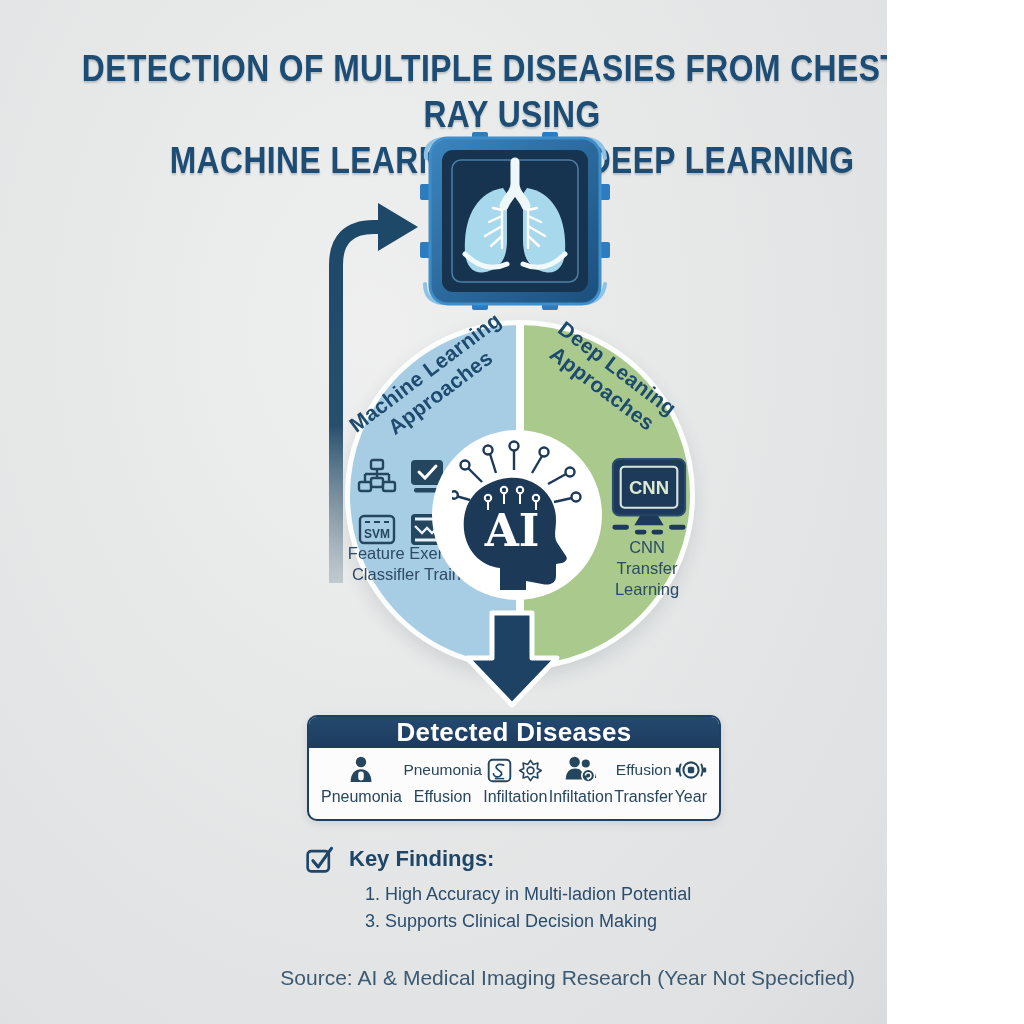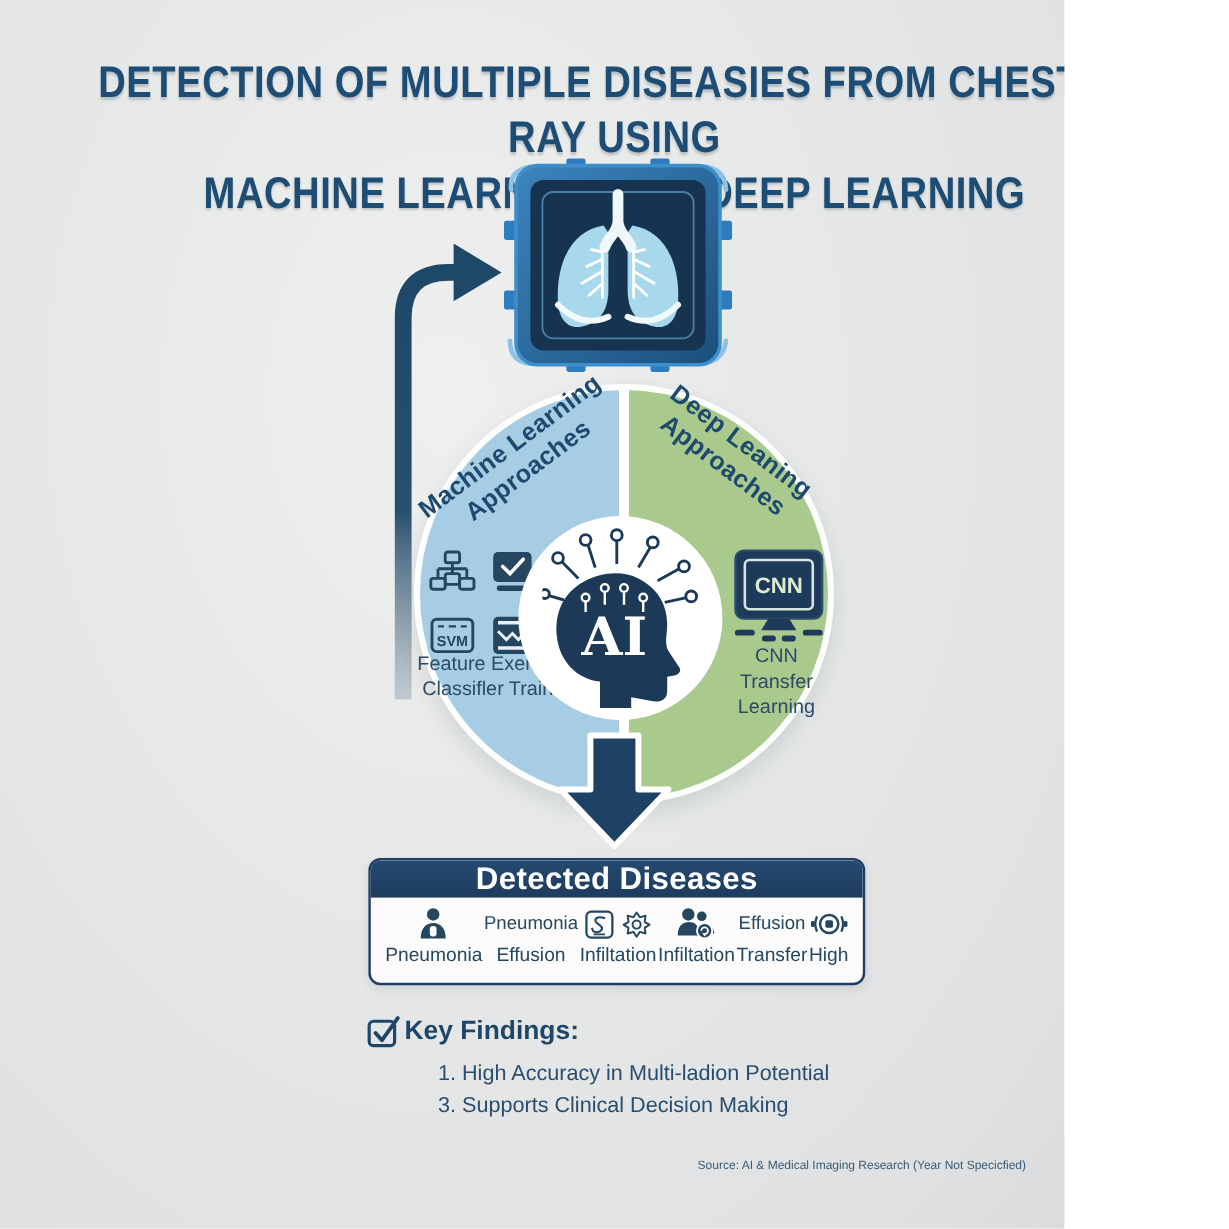--- a/index.html
+++ b/index.html
@@ -42,26 +42,26 @@
   .dd-header{height:31px; background:linear-gradient(180deg,#24496f,#1d3c5e);
         color:#fff; font-weight:700; font-size:26px; text-align:center; line-height:31px;
         letter-spacing:.3px;}
   .dd-body{display:flex; justify-content:space-between; align-items:stretch; padding:4px 12px 6px 12px;}
   .dd-col{display:flex; flex-direction:column; align-items:center; justify-content:space-between;}
   .dd-top{height:36px; display:flex; align-items:center; justify-content:center; gap:4px;}
   .dd-toptext{font-size:15.5px; color:#27475f; font-weight:500;}
   .dd-label{font-size:16px; color:#27475f; font-weight:500; padding-bottom:2px; white-space:nowrap;}
   
   .findings{position:absolute; left:305px; top:843px; color:#1e4668;}
-  .kf-head{display:flex; align-items:center; gap:2px;}
+  .kf-head{display:flex; align-items:center; gap:14px;}
   .kf-title{font-size:22px; font-weight:800;}
   .kf-items{margin-top:6px; padding-left:60px;}
   .kf-item{font-size:18px; color:#2a4d6e; line-height:27px;}
   
-  .source{position:absolute; right:32px; top:966px; font-size:10px; color:#3a5a74;}
+  .source{position:absolute; right:32px; top:966px; font-size:21px; color:#3a5a74;}
   .sparkle{position:absolute; left:928px; top:918px; opacity:.85;}
   .ic{display:block;}
 </style>
 </head>
 <body>
 
 <div class="canvas">
 
   <div class="title">
     <span class="tline">DETECTION OF MULTIPLE DISEASIES FROM CHEST X-RAY USING</span>
@@ -277,21 +277,21 @@
         <div class="dd-top">
           <svg width="32" height="32" viewBox="0 0 40 40">
             <circle cx="20" cy="20" r="9.5" fill="none" stroke="#24465f" stroke-width="2.6"></circle>
             <rect x="16" y="16" width="8" height="8" rx="2" fill="#24465f"></rect>
             <path d="M7,13 Q4,20 7,27" fill="none" stroke="#24465f" stroke-width="2.4" stroke-linecap="round"></path>
             <path d="M33,13 Q36,20 33,27" fill="none" stroke="#24465f" stroke-width="2.4" stroke-linecap="round"></path>
             <rect x="1" y="17" width="4" height="6" rx="1.5" fill="#24465f"></rect>
             <rect x="35" y="17" width="4" height="6" rx="1.5" fill="#24465f"></rect>
           </svg>
         </div>
-        <div class="dd-label">High</div>
+        <div class="dd-label">Year</div>
       </div>
 
     </div>
   </div>
 
   <div class="findings">
     <div class="kf-head">
       <svg width="30" height="32" viewBox="0 0 34 34">
         <rect x="3" y="8" width="24" height="23" rx="4" fill="none" stroke="#1d4668" stroke-width="3"></rect>
         <path d="M9,19 L15,26 L30,5" fill="none" stroke="#1d4668" stroke-width="3.6" stroke-linecap="round" stroke-linejoin="round"></path>

